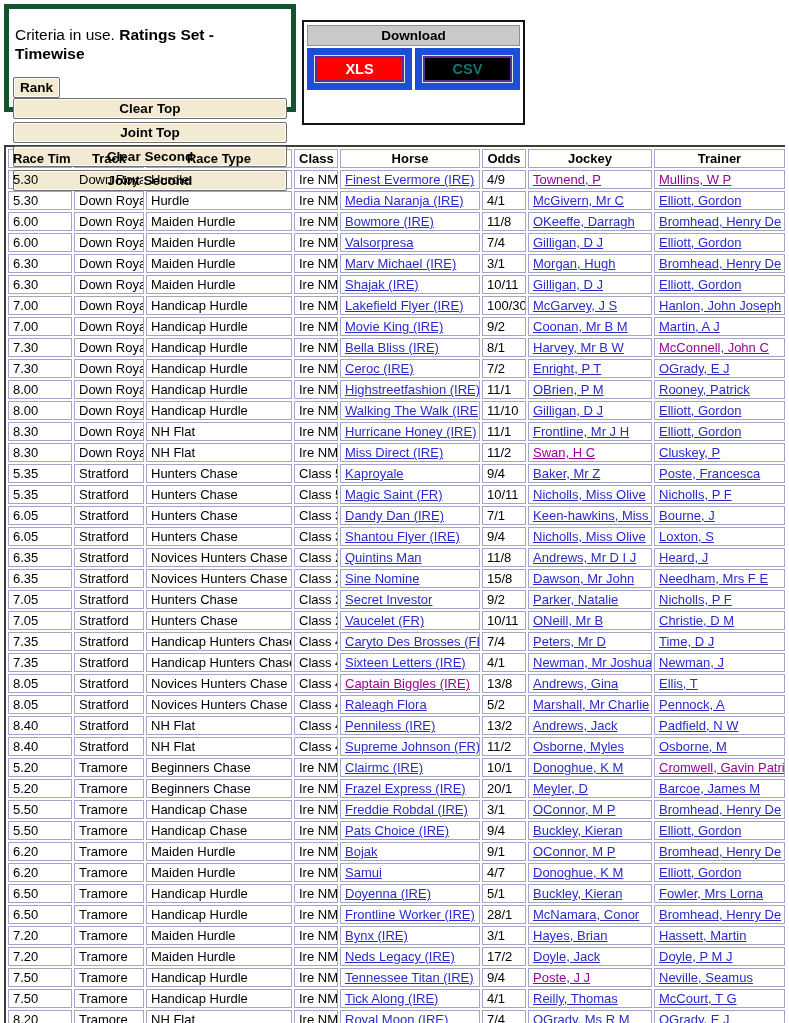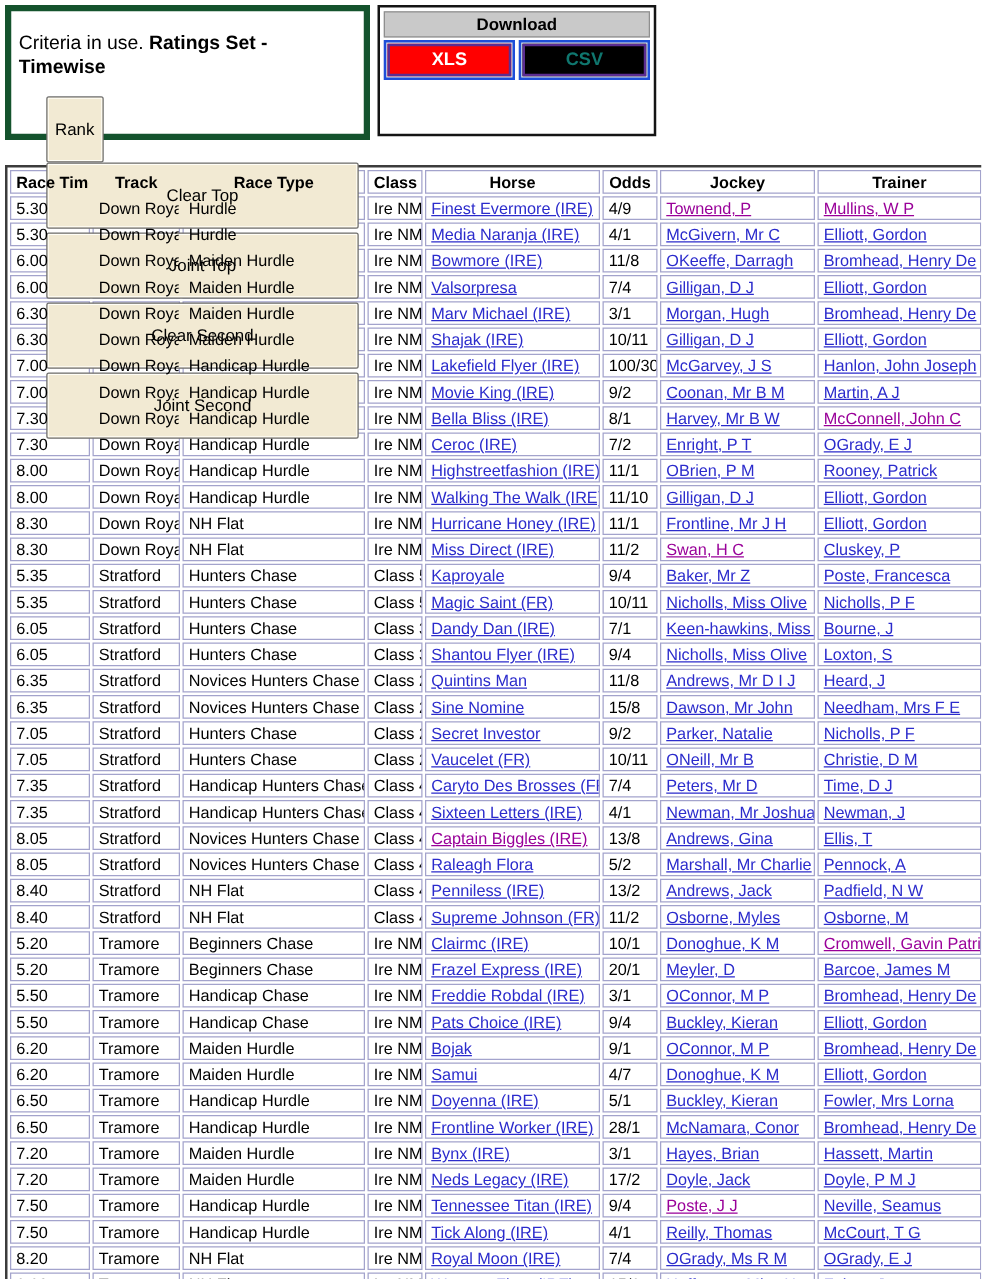--- a/index.html
+++ b/index.html
@@ -14,35 +14,35 @@
   
   .top-area{display:flex; align-items:stretch; margin-bottom:20px;}
   .criteria-box{
     width:292px; height:108px; border:5px solid #14532d;
     padding:4px 4px 3px 4px; display:flex; flex-direction:column;
   }
   .criteria-text{font-size:15.5px; margin:12px 0 0 2px; line-height:19px;}
   .criteria-text .bold{font-weight:bold;}
   .rank-row{margin-top:14px;}
   .btn{
-    font-family:inherit; font-weight:normal; font-size:13.5px; color:#000;
+    font-family:inherit; font-weight:bold; font-size:13.5px; color:#000;
     background:var(--btnface); border:1px solid #6e6e6e; border-radius:2px;
-    box-shadow:inset 0 0 0 1px #fffef7; padding:18px 6px; cursor:pointer;margin-left:24px;
+    box-shadow:inset 0 0 0 1px #fffef7; padding:2px 6px; cursor:pointer;
   }
   .clear-row{margin-top:auto; display:flex; gap:3px;flex-direction:column;}
   .download-box{
-    width:223px; height:105px; margin-left:6px; margin-top:0;
+    width:223px; height:105px; margin-left:6px; margin-top:16px;
     border:2px solid #141414; background:#fff; padding:2px;
   }
   .download-header{
     background:var(--dlhdr); border:1px solid #8f8f8f; text-align:center;
     font-weight:bold; font-size:13.5px; padding:2px 0; margin:1px;
   }
   .download-btn-row{display:flex; gap:3px; margin:2px 1px 0 1px;}
-  .download-cell{flex:1; border:2px solid #1d4ed8; padding:1px; background:#dfe7e7;}
+  .download-cell{flex:1; border:7px solid #1d4ed8; padding:1px; background:#dfe7e7;}
   .dl-btn{
     display:block; width:100%; font-family:inherit; font-weight:bold; font-size:14.5px;
     border:2px solid var(--pbord); padding:3px 0; cursor:pointer; text-align:center;
   }
   .dl-xls{background:var(--xls); color:#fff;}
   .dl-csv{background:var(--csv); color:#0f766e;}
   
   table.races{
     border-collapse:separate; border-spacing:2px; table-layout:fixed;
     width:781px; border:2px solid #3c3c3c; background:#fff;

